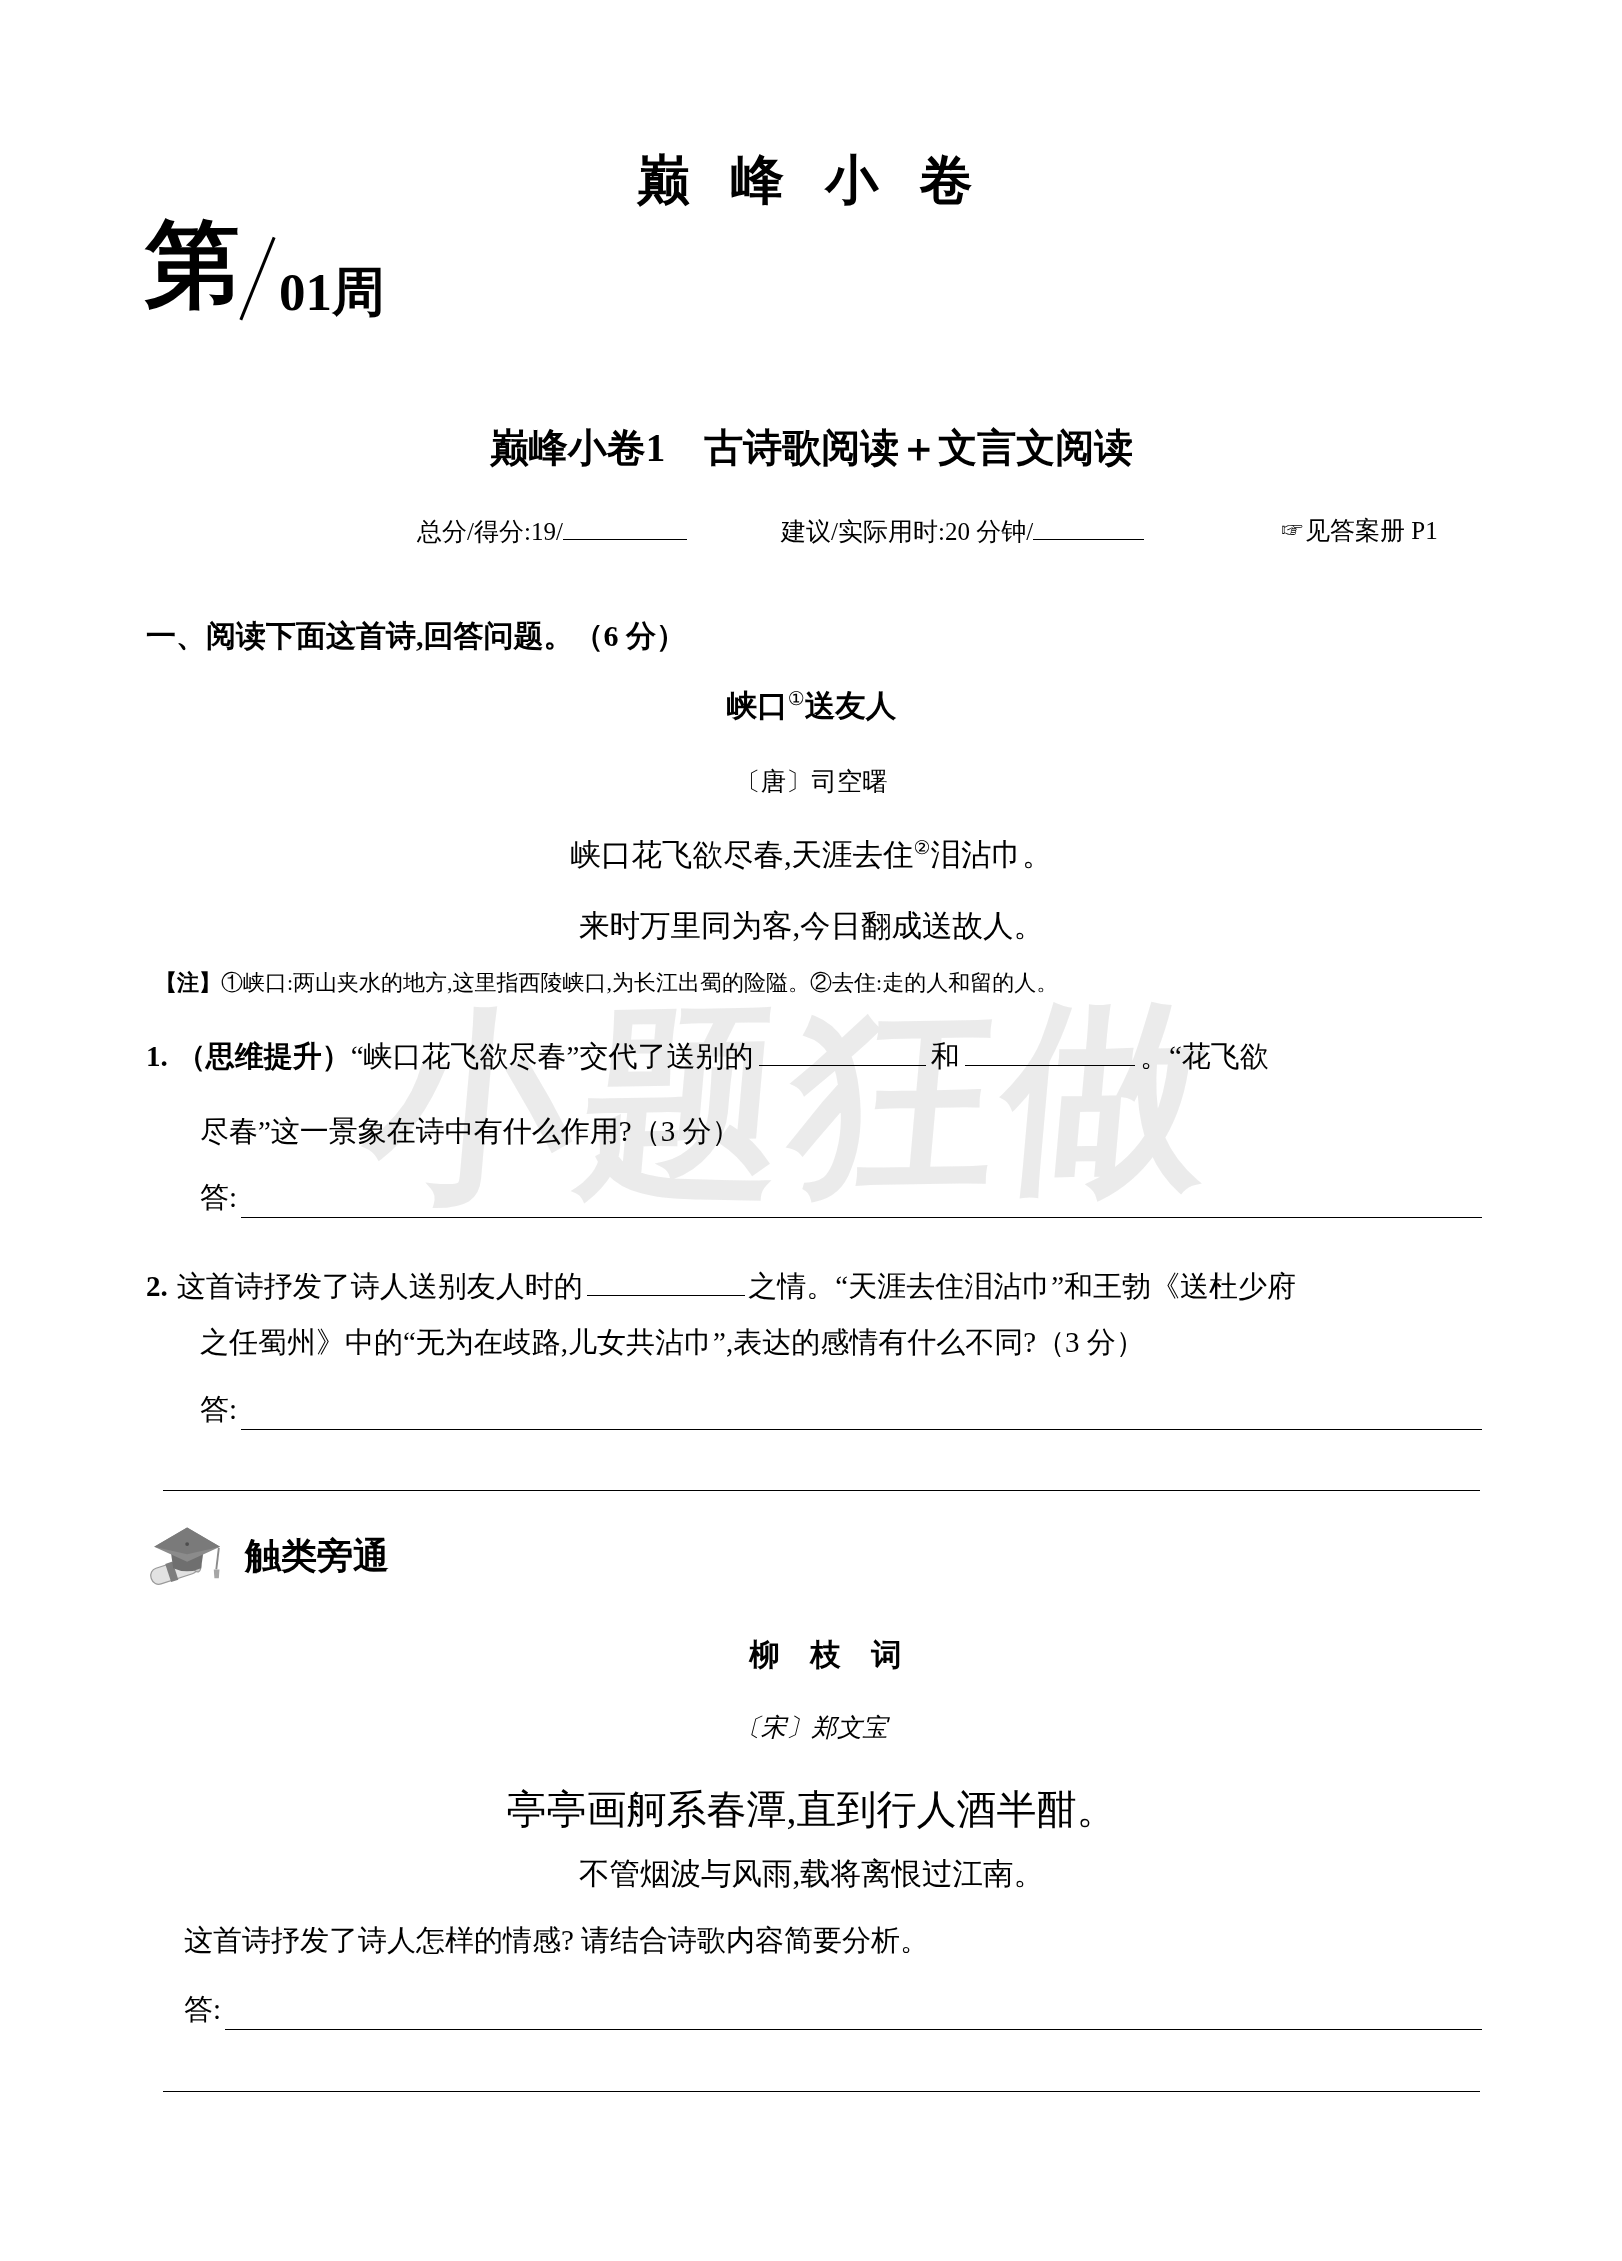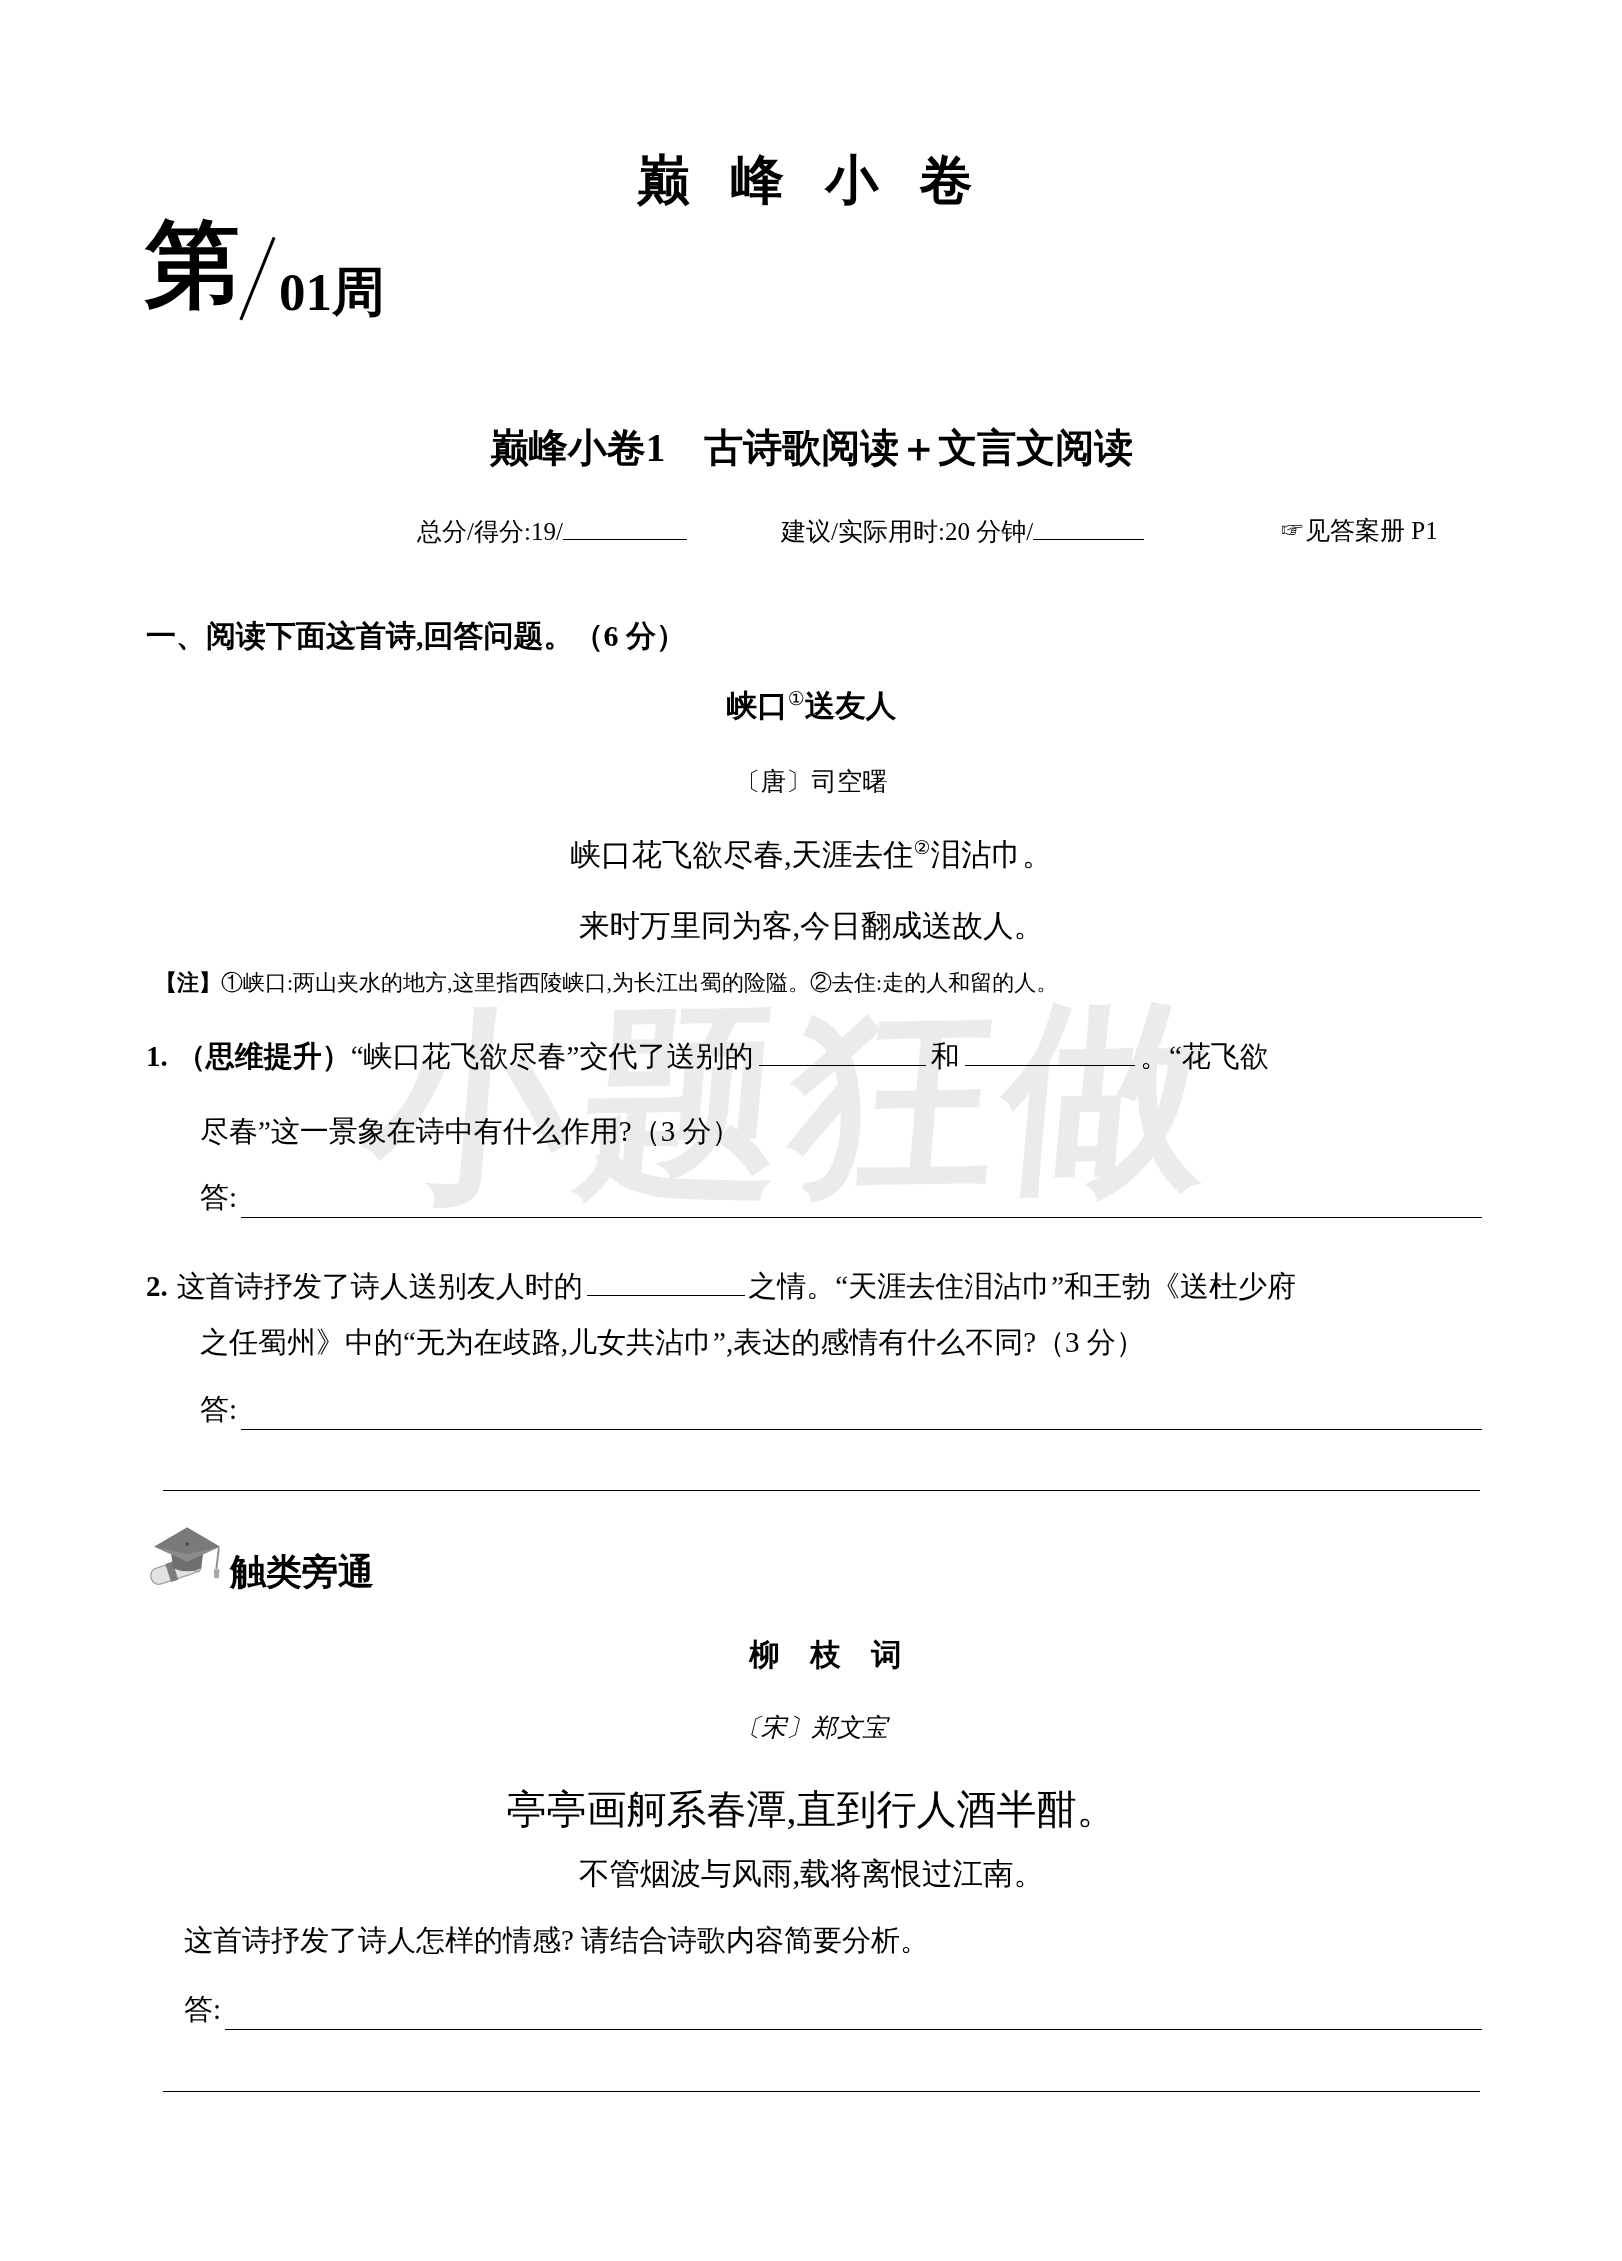--- a/index.html
+++ b/index.html
@@ -108,22 +108,22 @@
     border-top:1.9px solid #000;
     height:0;
   }
   .extra-line-1 { left:163px; top:1490px; width:1317px; }
   .extra-line-2 { left:163px; top:2091px; width:1317px; }
 
   
   .crossref {
     left:149px; top:1520px;
     display:flex;
-    align-items:flex-end;
-    gap:6px;
+    align-items:center;
+    gap:21px;
   }
   .crossref-icon { width:75px; height:71px; }
   .crossref-text {
     font-family:"Liberation Sans","DejaVu Sans",sans-serif;
     font-weight:bold;
     font-size:36px;
     line-height:1.1;
     margin-bottom:1.3px;
   }
 

